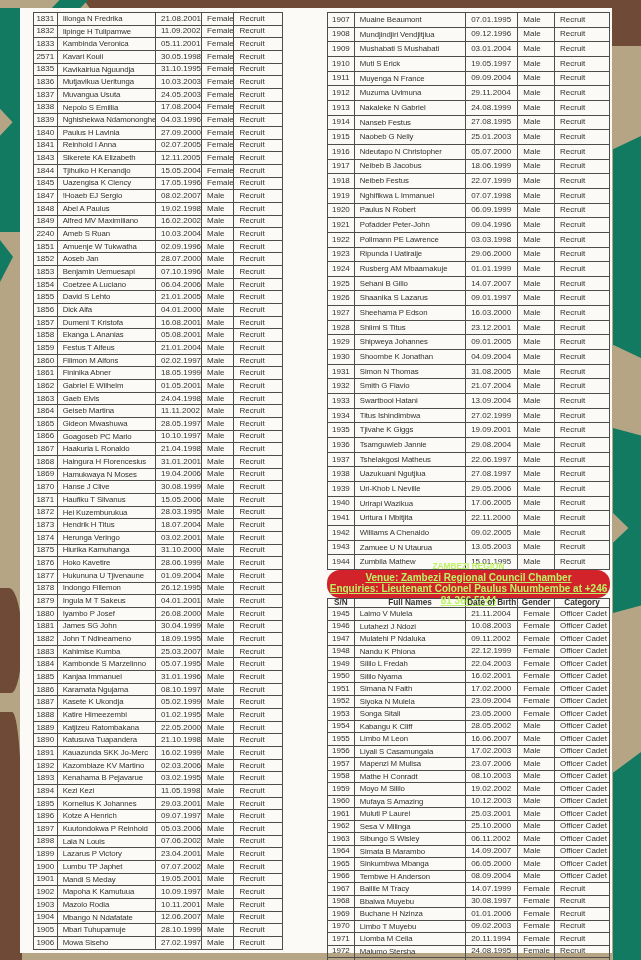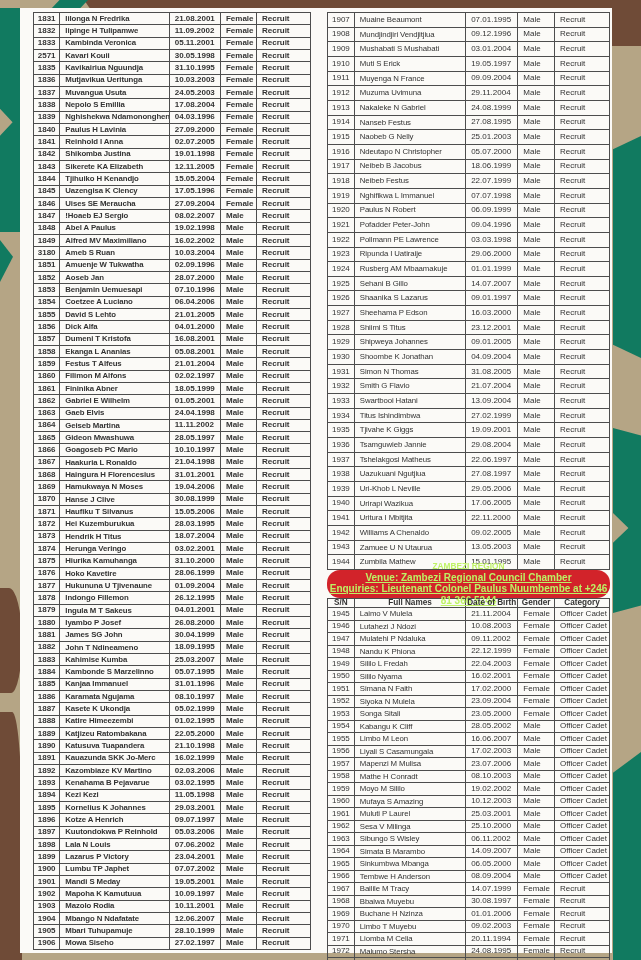--- a/index.html
+++ b/index.html
@@ -26,21 +26,21 @@
   #camo-right-teal1{left:613px;top:136px;width:28px;height:222px;clip-path:polygon(0 6%,100% 0,100% 100%,0 94%);}
   #camo-right-teal2{left:613px;top:428px;width:28px;height:185px;
     clip-path:polygon(0 0,100% 4%,100% 96%,0 100%,0 62%,55% 54%,0 46%);}
   #camo-right-teal3{left:613px;top:752px;width:28px;height:208px;clip-path:polygon(0 10%,100% 0,100% 100%,0 100%);}
 
   .page{
     position:absolute;z-index:1;left:20px;top:8px;width:592px;height:945px;
     background:var(--page);
   }
   .col{position:absolute;top:4px;}
-  .col-left{left:13px;width:278px;font-weight:bold;}
+  .col-left{left:13px;width:250px;}
   .col-right{left:307px;width:283px;}
 
   table{border-collapse:collapse;table-layout:fixed;width:100%;}
   td,th{
     border:1px solid var(--line);
     overflow:hidden;white-space:nowrap;
     font-size:8px;color:var(--ink);line-height:1;
     padding:0 0 0 5px;text-align:left;vertical-align:middle;
   }
   td.c0{text-align:center;padding:0;}
@@ -158,27 +158,20 @@
             <td class="c4">Recruit</td>
           </tr>
           <tr>
             <td class="c0">1841</td>
             <td class="c1">Reinhold I Anna</td>
             <td class="c2">02.07.2005</td>
             <td class="c3">Female</td>
             <td class="c4">Recruit</td>
           </tr>
           <tr>
-            <td class="c0">1842</td>
-            <td class="c1">Shikomba Justina</td>
-            <td class="c2">19.01.1998</td>
-            <td class="c3">Female</td>
-            <td class="c4">Recruit</td>
-          </tr>
-          <tr>
             <td class="c0">1843</td>
             <td class="c1">Sikerete KA Elizabeth</td>
             <td class="c2">12.11.2005</td>
             <td class="c3">Female</td>
             <td class="c4">Recruit</td>
           </tr>
           <tr>
             <td class="c0">1844</td>
             <td class="c1">Tjihuiko H Kenandjo</td>
             <td class="c2">15.05.2004</td>
@@ -186,27 +179,20 @@
             <td class="c4">Recruit</td>
           </tr>
           <tr>
             <td class="c0">1845</td>
             <td class="c1">Uazengisa K Clency</td>
             <td class="c2">17.05.1996</td>
             <td class="c3">Female</td>
             <td class="c4">Recruit</td>
           </tr>
           <tr>
-            <td class="c0">1846</td>
-            <td class="c1">Uises SE Meraucha</td>
-            <td class="c2">27.09.2004</td>
-            <td class="c3">Female</td>
-            <td class="c4">Recruit</td>
-          </tr>
-          <tr>
             <td class="c0">1847</td>
             <td class="c1">!Hoaeb EJ Sergio</td>
             <td class="c2">08.02.2007</td>
             <td class="c3">Male</td>
             <td class="c4">Recruit</td>
           </tr>
           <tr>
             <td class="c0">1848</td>
             <td class="c1">Abel A Paulus</td>
             <td class="c2">19.02.1998</td>
@@ -214,21 +200,21 @@
             <td class="c4">Recruit</td>
           </tr>
           <tr>
             <td class="c0">1849</td>
             <td class="c1">Alfred MV Maximiliano</td>
             <td class="c2">16.02.2002</td>
             <td class="c3">Male</td>
             <td class="c4">Recruit</td>
           </tr>
           <tr>
-            <td class="c0">3180</td>
+            <td class="c0">2240</td>
             <td class="c1">Ameb S Ruan</td>
             <td class="c2">10.03.2004</td>
             <td class="c3">Male</td>
             <td class="c4">Recruit</td>
           </tr>
           <tr>
             <td class="c0">1851</td>
             <td class="c1">Amuenje W Tukwatha</td>
             <td class="c2">02.09.1996</td>
             <td class="c3">Male</td>

